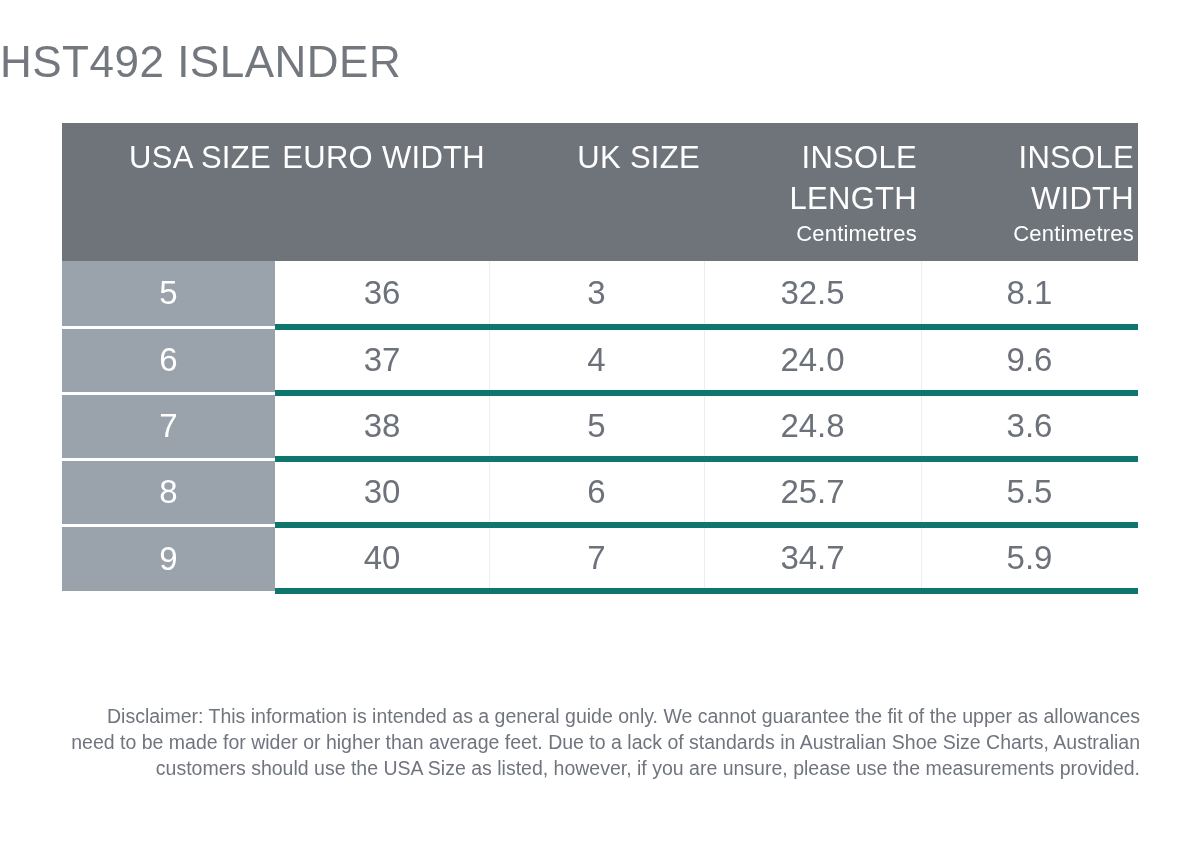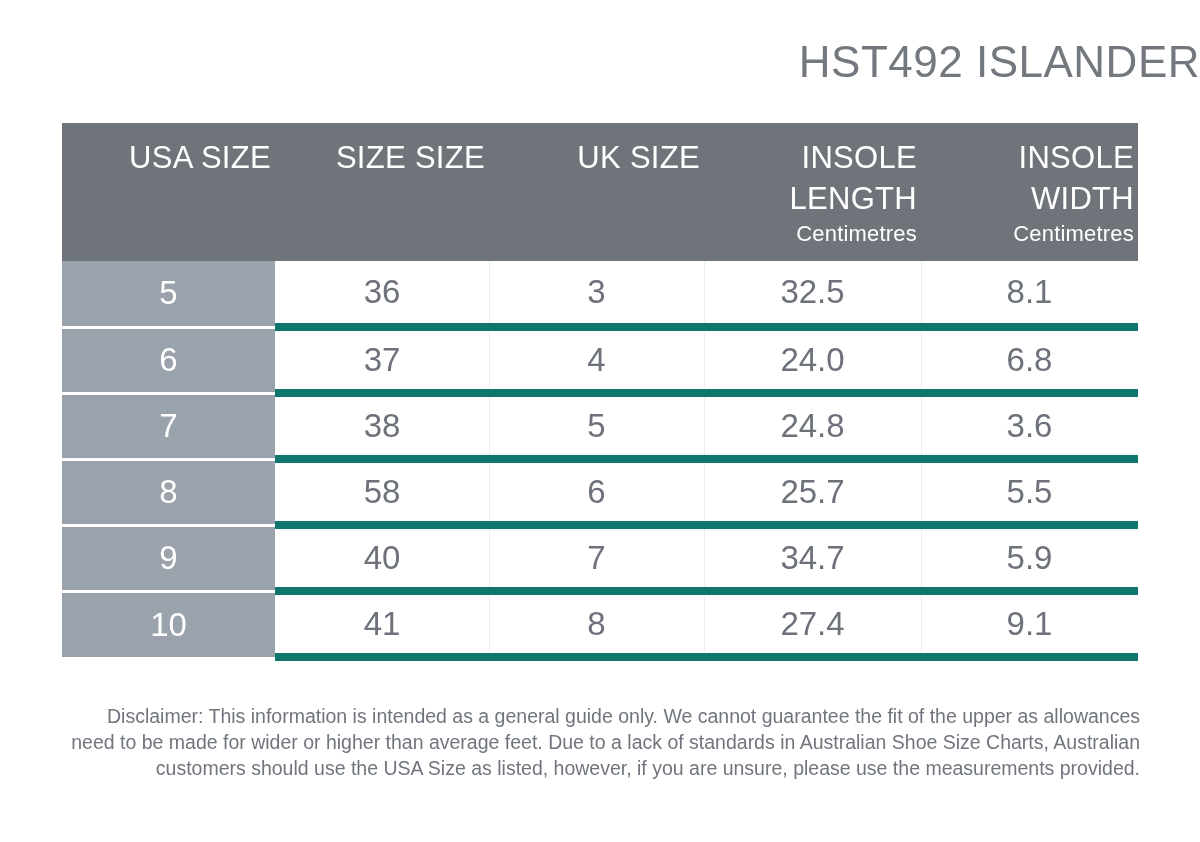--- a/index.html
+++ b/index.html
@@ -19,21 +19,21 @@
     height: 842px;
     background: #ffffff;
   }
 
   
   .title {
     position: absolute;
     left: 0;
     top: 32px;
     width: 1200px;
-    text-align: right;
+    text-align: left;
     font-size: 44px;
     font-weight: 400;
     letter-spacing: 0.5px;
     color: #73787f;
     line-height: 60px;
     white-space: nowrap;
   }
 
   
   .size-table {
@@ -82,21 +82,21 @@
     height: 66px;
   }
   tbody td {
     text-align: center;
     font-size: 33px;
     font-weight: 400;
     color: #6d727a;
     background: #ffffff;
     vertical-align: middle;
     border-top: 2px solid #9aa2ab;
-    border-bottom: 8px solid #0f766e;
+    border-bottom: 6px solid #0f766e;
     padding: 0;
   }
   tbody tr:first-child td {
     border-top: none;
   }
   
   tbody td.usa-cell {
     background: #9aa3ac;
     color: #ffffff;
     border-top: 3px solid #ffffff;
@@ -137,21 +137,21 @@
         <col class="c-uk">
         <col class="c-len">
         <col class="c-wid">
     </colgroup>
     <thead>
       <tr>
         <th>
           <span class="hdr-main">USA SIZE</span>
         </th>
         <th>
-          <span class="hdr-main">SIZE SIZE</span>
+          <span class="hdr-main">EURO WIDTH</span>
         </th>
         <th>
           <span class="hdr-main">UK SIZE</span>
         </th>
         <th>
           <span class="hdr-main">INSOLE
 LENGTH</span>
           <span class="hdr-sub">Centimetres</span>
         </th>
         <th>
@@ -167,48 +167,41 @@
         <td>36</td>
         <td class="sep-left">3</td>
         <td class="sep-left">32.5</td>
         <td class="sep-left">8.1</td>
       </tr>
       <tr>
         <td class="usa-cell">6</td>
         <td>37</td>
         <td class="sep-left">4</td>
         <td class="sep-left">24.0</td>
-        <td class="sep-left">6.8</td>
+        <td class="sep-left">9.6</td>
       </tr>
       <tr>
         <td class="usa-cell">7</td>
         <td>38</td>
         <td class="sep-left">5</td>
         <td class="sep-left">24.8</td>
         <td class="sep-left">3.6</td>
       </tr>
       <tr>
         <td class="usa-cell">8</td>
-        <td>58</td>
+        <td>30</td>
         <td class="sep-left">6</td>
         <td class="sep-left">25.7</td>
         <td class="sep-left">5.5</td>
       </tr>
       <tr>
         <td class="usa-cell">9</td>
         <td>40</td>
         <td class="sep-left">7</td>
         <td class="sep-left">34.7</td>
         <td class="sep-left">5.9</td>
       </tr>
-      <tr>
-        <td class="usa-cell">10</td>
-        <td>41</td>
-        <td class="sep-left">8</td>
-        <td class="sep-left">27.4</td>
-        <td class="sep-left">9.1</td>
-      </tr>
     </tbody>
   </table>
 
   <div class="disclaimer">Disclaimer: This information is intended as a general guide only. We cannot guarantee the fit of the upper as allowances need to be made for wider or higher than average feet. Due to a lack of standards in Australian Shoe Size Charts, Australian customers should use the USA Size as listed, however, if you are unsure, please use the measurements provided.</div>
 
 </div>
 
 </body></html>

